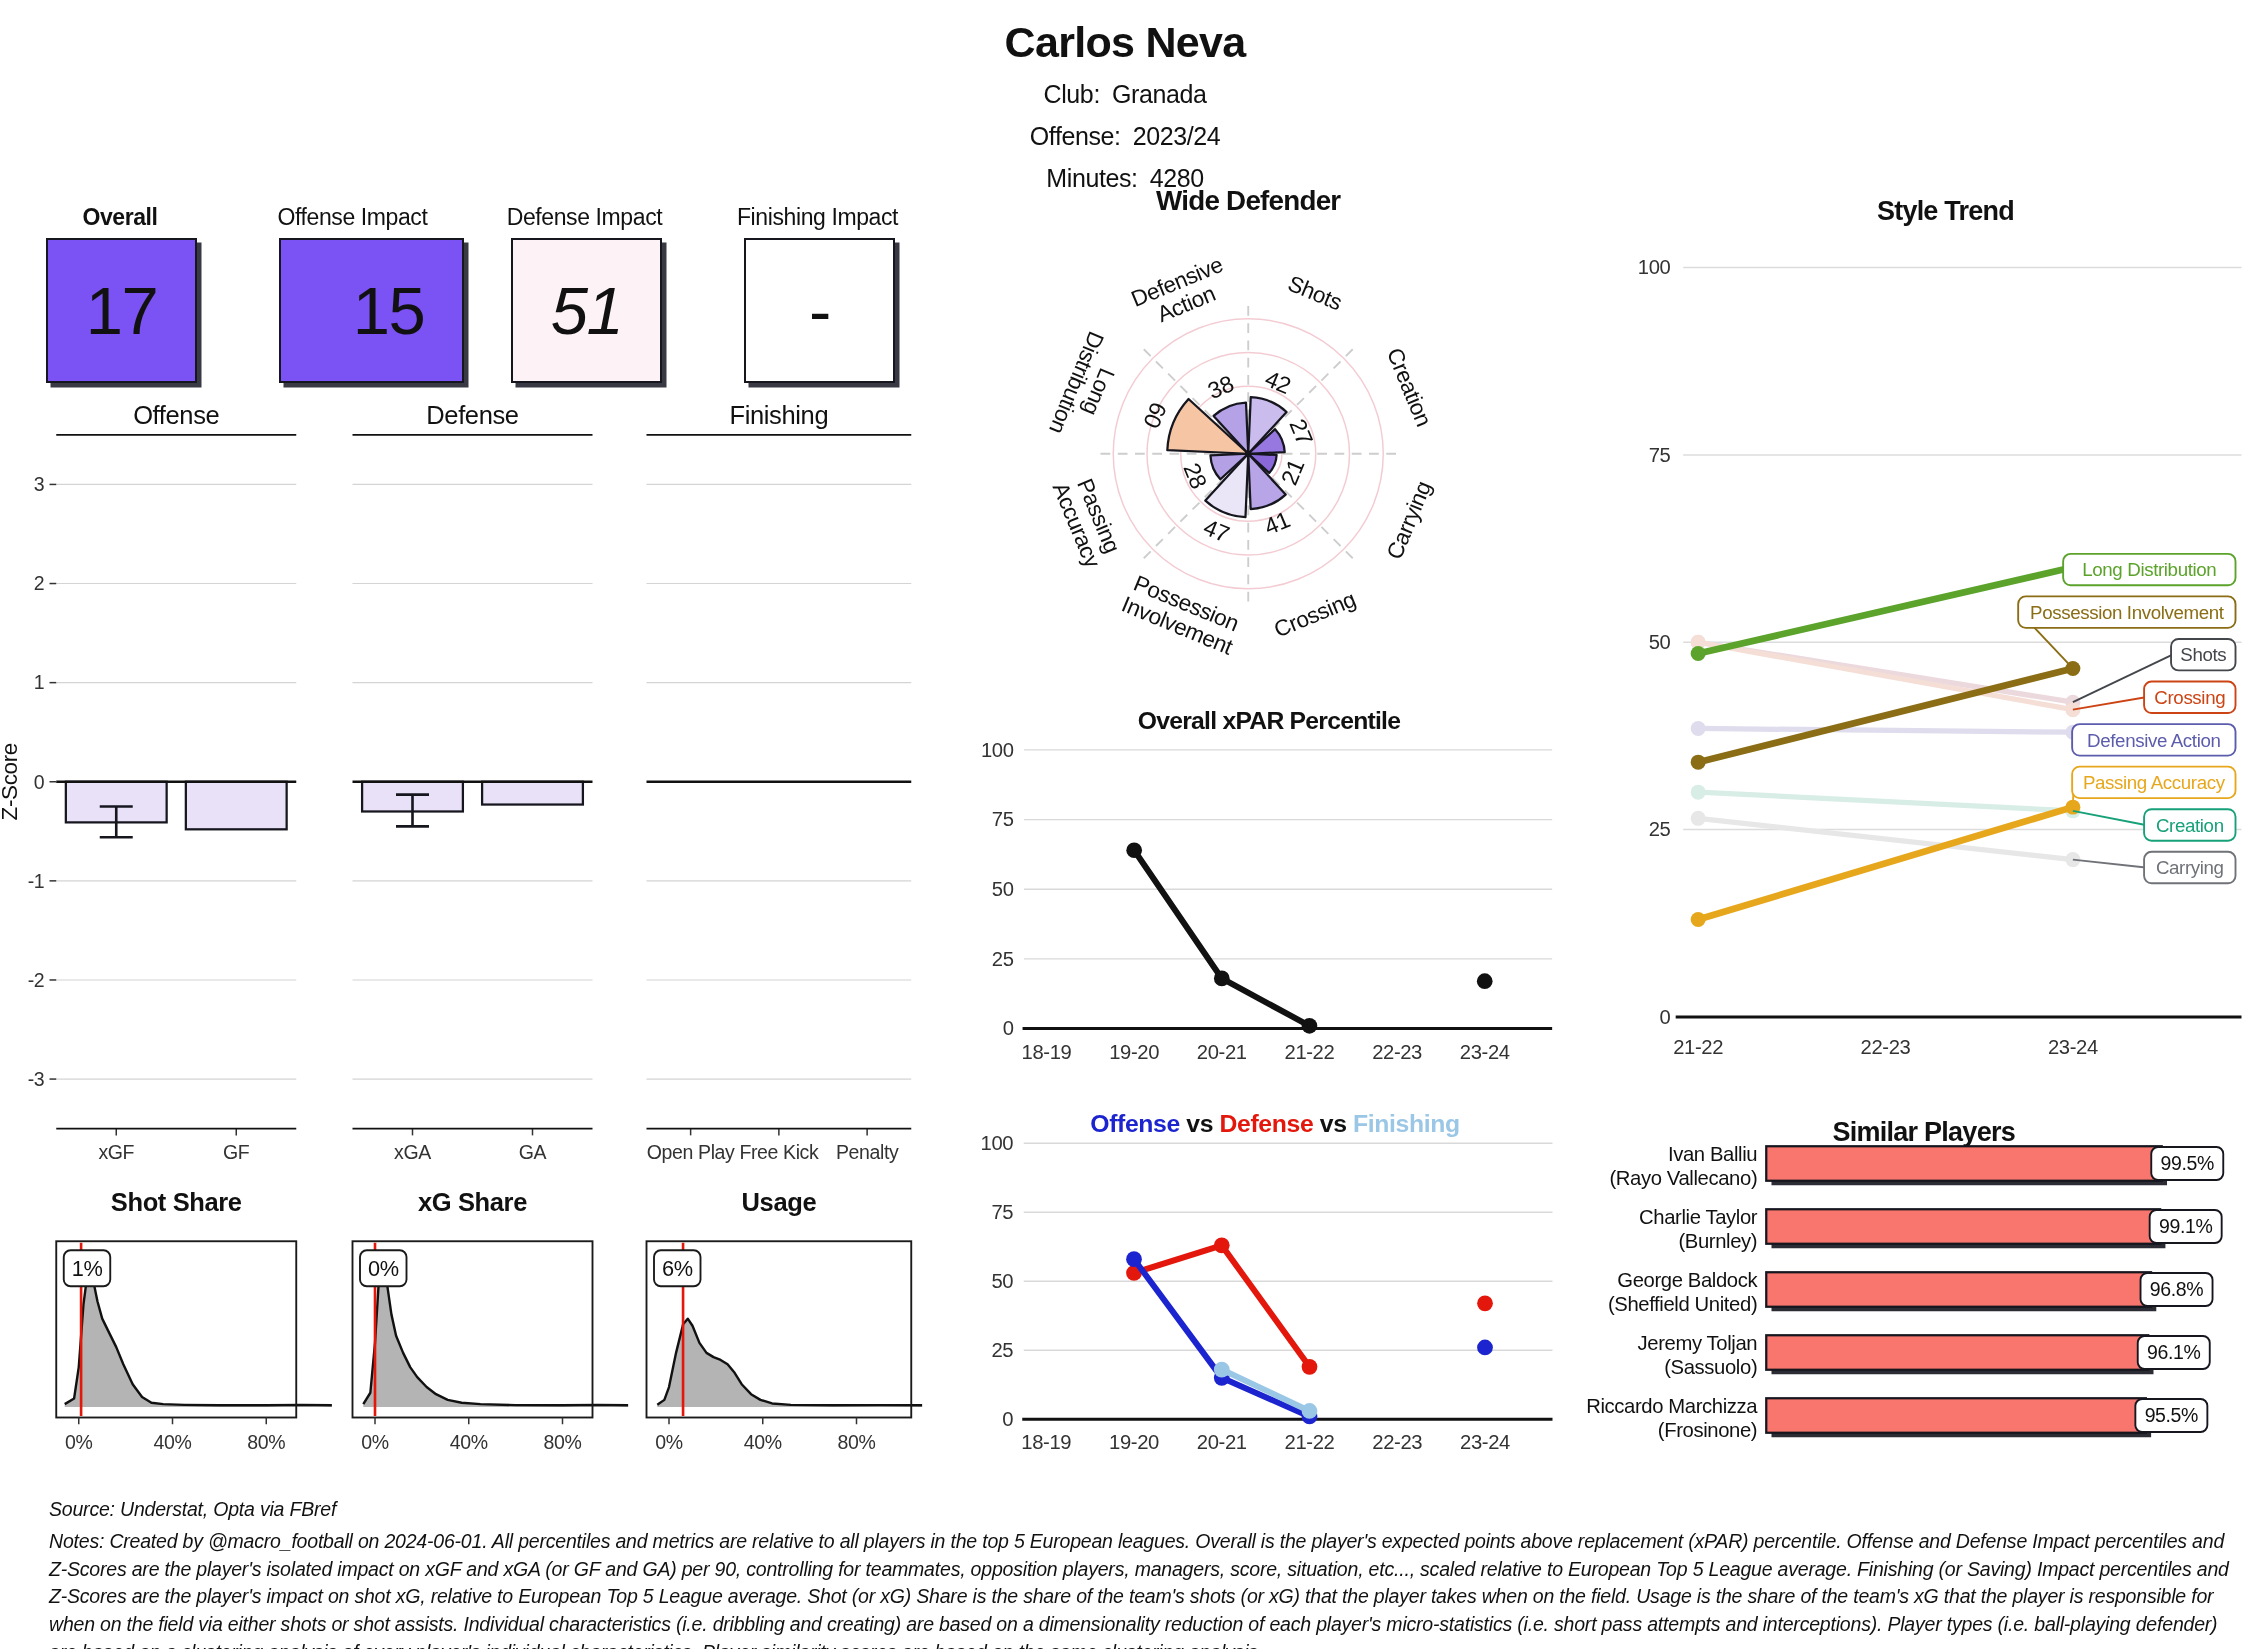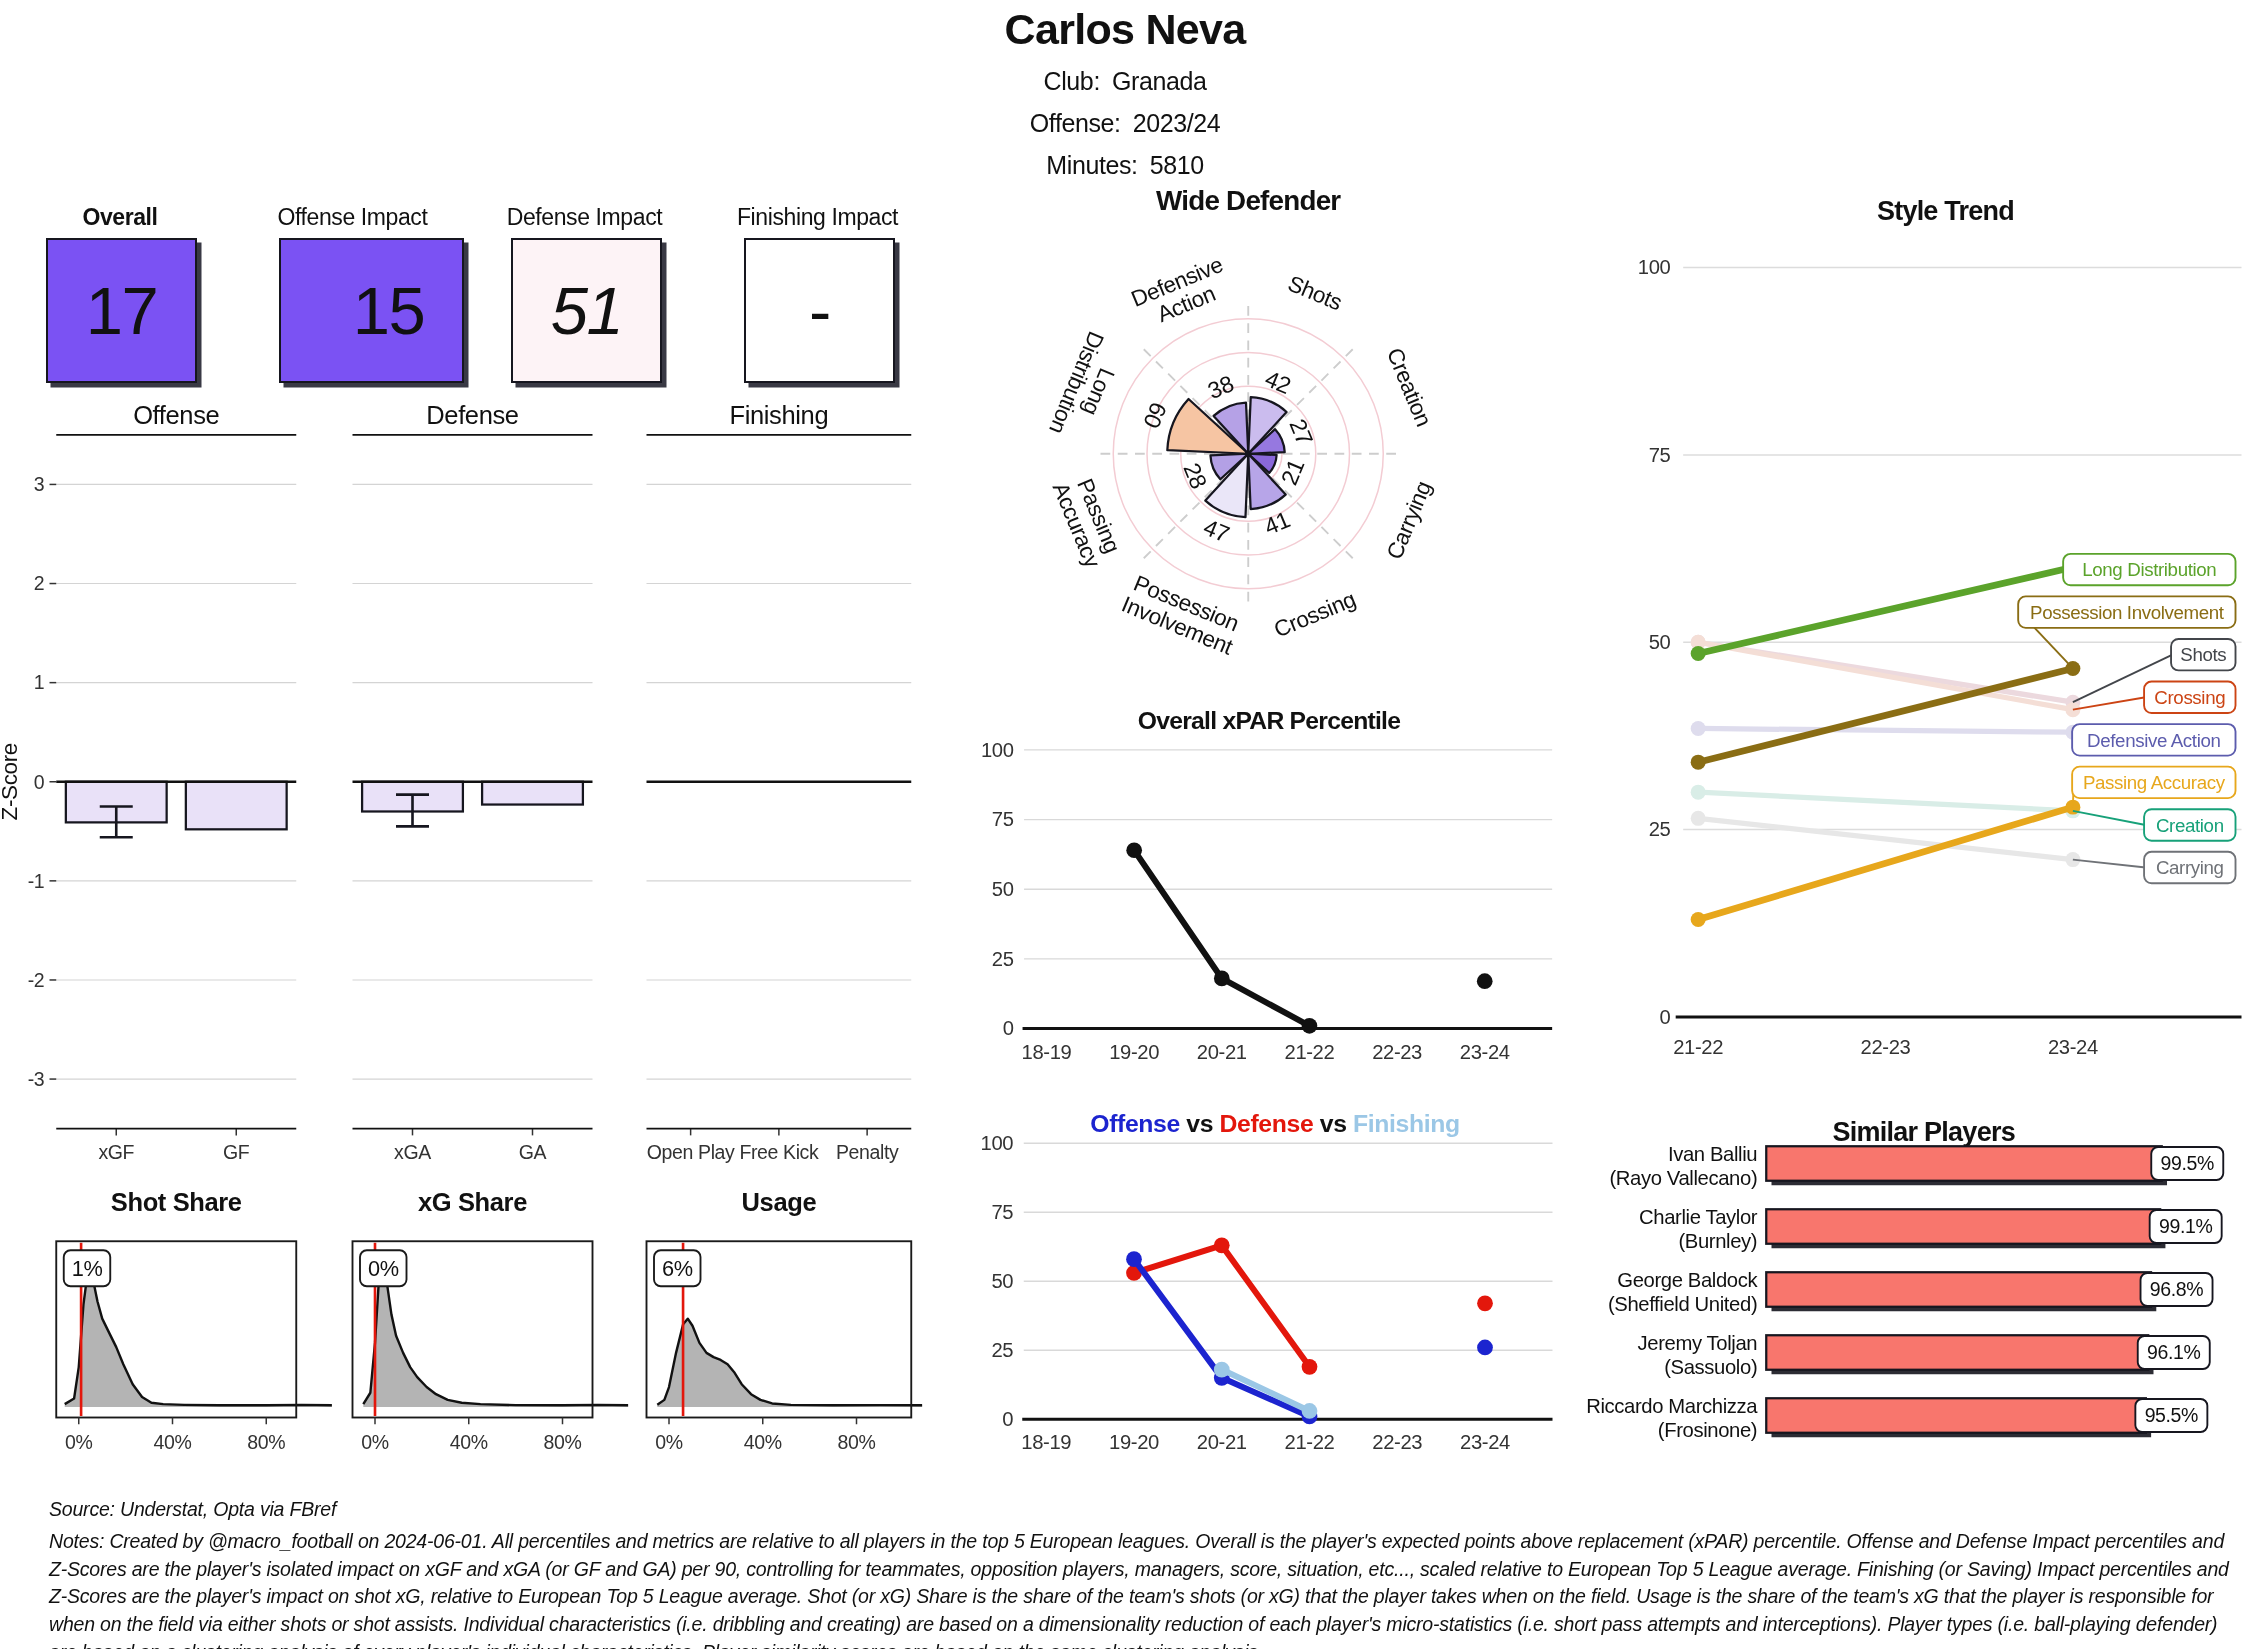--- a/index.html
+++ b/index.html
@@ -1,19 +1,19 @@
 <!DOCTYPE html>
 <html style="font-size:12px"><head>
 <meta charset="utf-8">
 <style>
   html,body{margin:0;padding:0;}
   body{width:2250px;height:1650px;background:#fff;font-family:"Liberation Sans","DejaVu Sans",sans-serif;color:#111;}
   .page{position:relative;width:2250px;height:1650px;background:#fff;overflow:hidden;}
   .hd{position:absolute;left:0;top:4.5px;width:100%;text-align:center;}
-  .hd h1{margin:0;font-size:43px;font-weight:700;letter-spacing:-0.7px;}
+  .hd h1{margin:13px;font-size:43px;font-weight:700;letter-spacing:-0.7px;}
   .hd .hline{margin-top:13px;font-size:25px;letter-spacing:-0.4px;}
   .hd .hlabel{margin-right:12px;}
   .card-label{position:absolute;width:255px;text-align:center;font-size:23px;top:204px;letter-spacing:-0.4px;}
   .card-label.bold{font-weight:700;}
   .card-box{position:absolute;top:238px;width:147px;height:141px;border:2.2px solid #16161f;box-shadow:4.5px 4.5px 0 rgba(22,22,35,0.85);display:flex;align-items:center;justify-content:center;}
   .card-value{font-size:67px;font-weight:500;letter-spacing:-1.5px;text-align:center;}
   svg{position:absolute;overflow:visible;}
   #zscore{left:0;top:401px;}
   #hist{left:0;top:1170px;}
   #radar{left:997px;top:180px;}
@@ -26,21 +26,21 @@
 </style>
 </head>
 <body>
 
 <div class="page">
 
   <header class="hd">
     <h1>Carlos Neva</h1>
     <div class="hline"><span class="hlabel">Club:</span><span>Granada</span></div>
     <div class="hline"><span class="hlabel">Offense:</span><span>2023/24</span></div>
-    <div class="hline"><span class="hlabel">Minutes:</span><span>5810</span></div>
+    <div class="hline"><span class="hlabel">Minutes:</span><span>4280</span></div>
   </header>
 
   <div class="card-label bold" style="left:-7.5px">Overall</div>
   <div class="card-label" style="left:225px">Offense Impact</div>
   <div class="card-label" style="left:457px">Defense Impact</div>
   <div class="card-label" style="left:690px">Finishing Impact</div>
 
   <div class="card-box" style="left: 46px; background: rgb(123, 82, 243);">
       <span class="card-value">17</span>
     </div>

